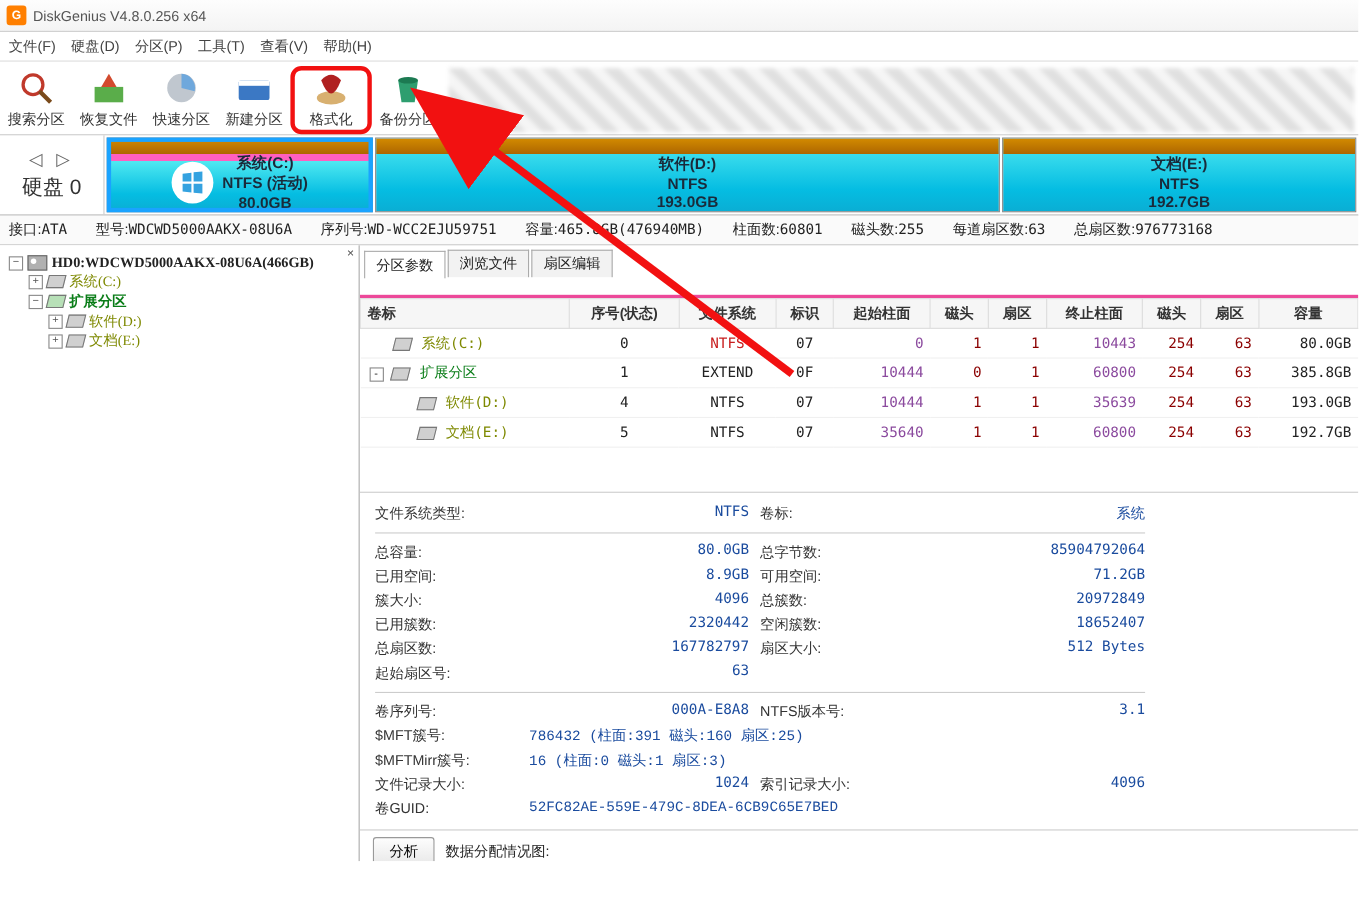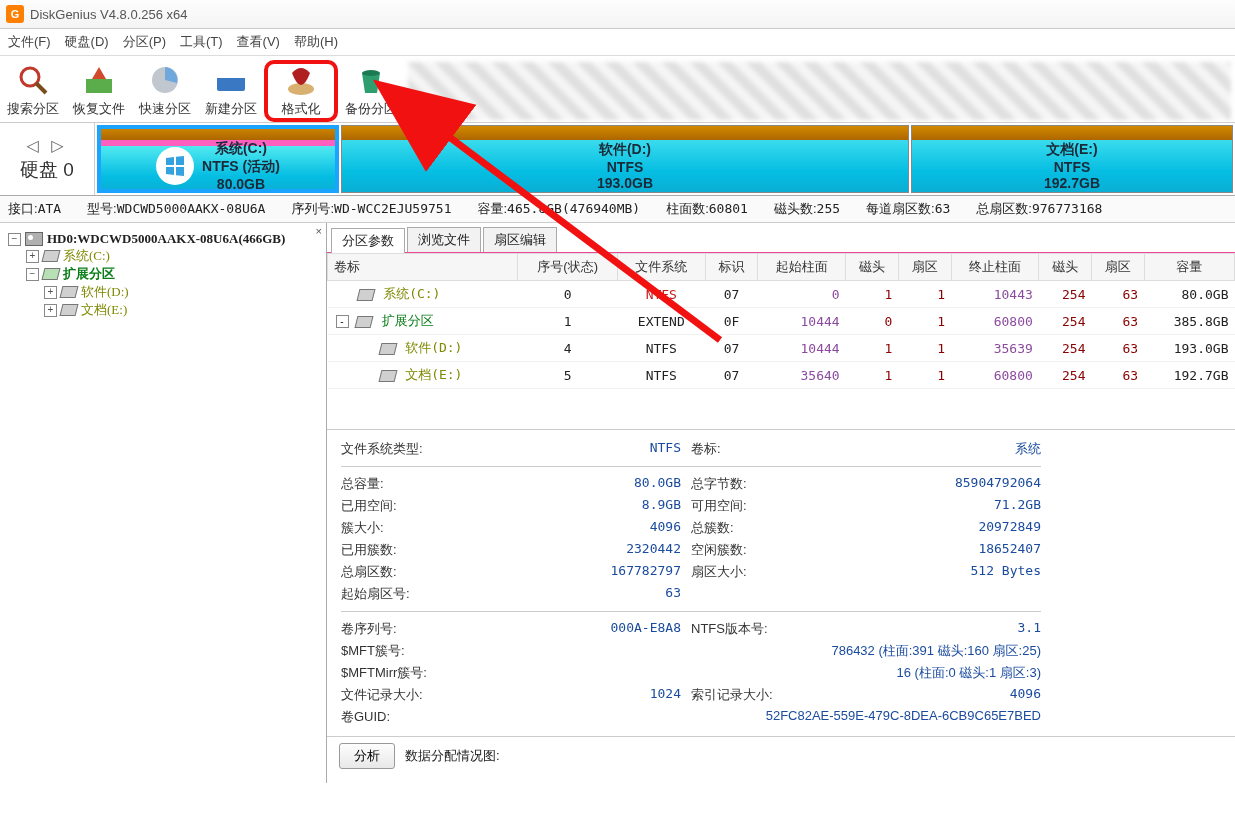--- a/index.html
+++ b/index.html
@@ -53,39 +53,39 @@
   .tree{padding:8px 4px 4px 8px;font-size:13px;}
   .tree .node{display:flex;align-items:center;gap:4px;white-space:nowrap;}
   .tree .sq{width:11px;height:11px;border:1px solid #888;display:inline-flex;align-items:center;justify-content:center;font-size:10px;line-height:1;color:#555;background:#fff;}
   .tree .hdd{width:16px;height:12px;background:#b0b0b0;border:1px solid #666;position:relative;}
   .tree .hdd::after{content:"";position:absolute;left:2px;top:2px;width:5px;height:5px;border-radius:50%;background:#fff;}
   .tree .pico{width:14px;height:10px;background:#d0d0d0;border:1px solid #777;transform:skewX(-14deg);}
   .tree .lbl{font-family:Liberation Serif, serif;}
   .ind1{margin-left:18px;} .ind2{margin-left:36px;}
   .rightpane{flex:1;display:flex;flex-direction:column;overflow:hidden;}
   
-  .tabs{display:flex;gap:0;border-bottom:1px solid #ec4899;padding:4px 4px 0;}
+  .tabs{display:flex;gap:0;border-bottom:3px solid #ec4899;padding:4px 4px 16px;}
   .tab{border:1px solid #aaa;border-bottom:none;padding:3px 10px;background:#f2f2f2;margin-right:2px;cursor:pointer;font-size:13px;}
   .tab.active{background:#fff;position:relative;top:1px;}
   
   table.ptable{width:100%;border-collapse:collapse;font-size:13px;}
-  table.ptable th{background:#f6f6f6;border:1px solid #ddd;padding:4px 6px;font-weight:normal;color:#333;text-align:center;}
+  table.ptable th{background:#f6f6f6;border:1px solid #ddd;padding:4px 6px;font-weight:bold;color:#333;text-align:center;}
   table.ptable th:first-child{text-align:left;}
   table.ptable td{padding:4px 6px;border-bottom:1px solid #f0f0f0;text-align:right;font-family:Consolas,monospace;}
   table.ptable td.l{text-align:left;font-family:"Microsoft YaHei",sans-serif;}
   table.ptable td.c{text-align:center;}
   .rowicon{display:inline-block;width:14px;height:10px;background:#d0d0d0;border:1px solid #777;transform:skewX(-14deg);margin-right:6px;vertical-align:middle;}
   .sqi{display:inline-flex;width:11px;height:11px;border:1px solid #888;align-items:center;justify-content:center;font-size:10px;margin-right:4px;background:#fff;}
   .fs-ntfs{color:#c81e1e;} .num-purple{color:var(--purple);} .num-red{color:var(--darkred);}
   
   .details{display:grid;grid-template-columns:130px 200px 140px 200px;column-gap:10px;row-gap:4px;padding:10px 14px;border-top:1px solid #ccc;font-size:13px;}
   .details .k{color:#333;}
   .details .v{color:var(--blue);font-family:Consolas,monospace;text-align:right;}
   .details hr{grid-column:1/-1;border:none;border-top:1px solid #ccc;margin:4px 0;}
-  .details .full{grid-column:2/-1;color:var(--blue);font-family:Liberation Sans, sans-serif;text-align:right;}
+  .details .full{grid-column:2/-1;color:var(--blue);font-family:Liberation Mono, monospace;}
   .analyzebar{padding:6px 12px;border-top:1px solid #ccc;display:flex;align-items:center;gap:10px;}
   .btn{border:1px solid #999;background:linear-gradient(#fdfdfd,#e8e8e8);padding:3px 14px;border-radius:3px;cursor:pointer;font-size:13px;}
   
   .overlay{position:absolute;left:0;top:0;pointer-events:none;}
 </style>
 </head>
 <body>
 
 <div class="titlebar">
   <div class="logo">G</div>

